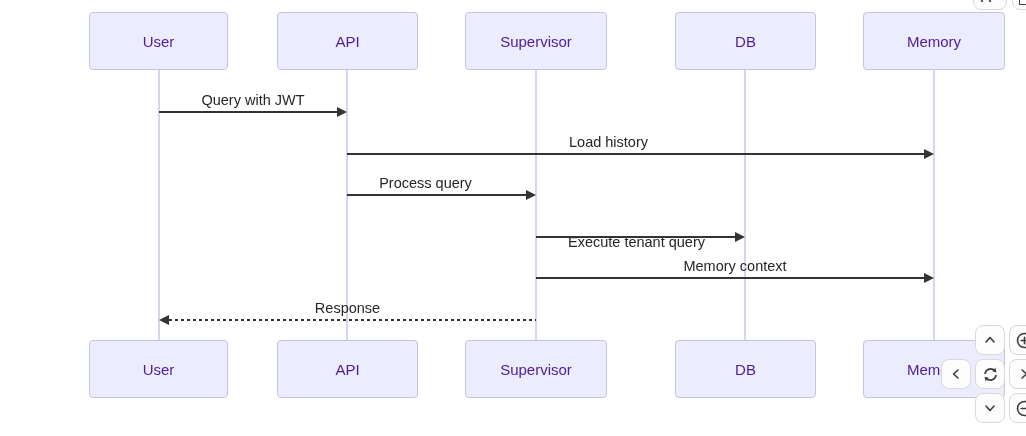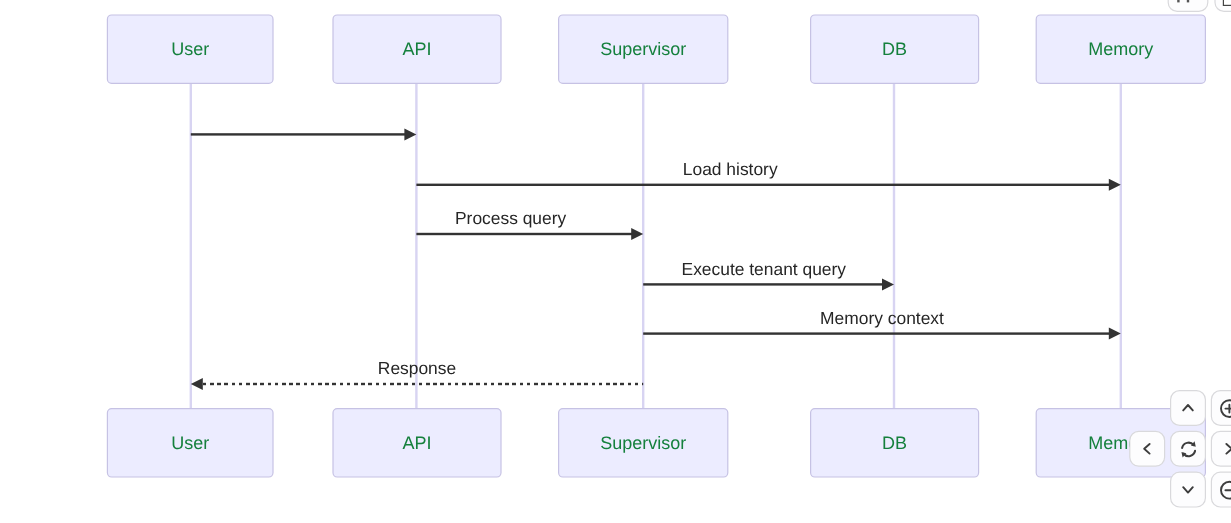--- a/index.html
+++ b/index.html
@@ -7,21 +7,21 @@
     width:1026px; height:436px; overflow:hidden; position:relative;
     background:#ffffff;
     font-family:"Liberation Sans", sans-serif;
   }
   
   .stage { position:absolute; inset:0; }
   .actor {
     position:absolute; height:58px; box-sizing:border-box;
     background:#ECECFF; border:1px solid #c6c2e4; border-radius:4px;
     display:flex; align-items:center; justify-content:center;
-    font-size:15px; color:#15803d; z-index:2;
+    font-size:15px; color:#4c1d95; z-index:2;
   }
   .actor.top { top:12px; }
   .actor.bottom { top:340px; }
   .lifeline {
     position:absolute; top:70px; height:270px; width:2px;
     background:#d8d4f2; z-index:1;
   }
   .msg-label {
     position:absolute; font-size:14.5px; color:#262626; text-align:center;
     height:20px; line-height:20px; z-index:3; white-space:nowrap;
@@ -86,32 +86,33 @@
   <div class="actor bottom" style="left:465px;width:142px">
     <span>Supervisor</span>
   </div>
   <div class="actor bottom" style="left:675px;width:141px">
     <span>DB</span>
   </div>
   <div class="actor bottom" style="left:863px;width:142px">
     <span>Memory</span>
   </div>
 
+  <div class="msg-label" style="left:159px;width:188px;top:90px">Query with JWT</div>
   <div class="msg-line" style="left:159px;width:179px;top:111px"></div>
   <div class="head r" style="left:337px;top:107px"></div>
 
   <div class="msg-label" style="left:347px;width:523px;top:132px">Load history</div>
   <div class="msg-line" style="left:347px;width:578px;top:153px"></div>
   <div class="head r" style="left:924px;top:149px"></div>
 
   <div class="msg-label" style="left:347px;width:157px;top:173px">Process query</div>
   <div class="msg-line" style="left:347px;width:180px;top:194px"></div>
   <div class="head r" style="left:526px;top:190px"></div>
 
-  <div class="msg-label" style="left:536px;width:201px;top:215px">Execute tenant query</div>
+  <div class="msg-label" style="left:536px;width:201px;top:232px">Execute tenant query</div>
   <div class="msg-line" style="left:536px;width:200px;top:236px"></div>
   <div class="head r" style="left:735px;top:232px"></div>
 
   <div class="msg-label" style="left:536px;width:398px;top:256px">Memory context</div>
   <div class="msg-line" style="left:536px;width:389px;top:277px"></div>
   <div class="head r" style="left:924px;top:273px"></div>
 
   <div class="msg-label" style="left:159px;width:377px;top:298px">Response</div>
   <div class="msg-line dashed" style="left:169px;width:367px;top:319px"></div>
   <div class="head l" style="left:159px;top:315px"></div>

